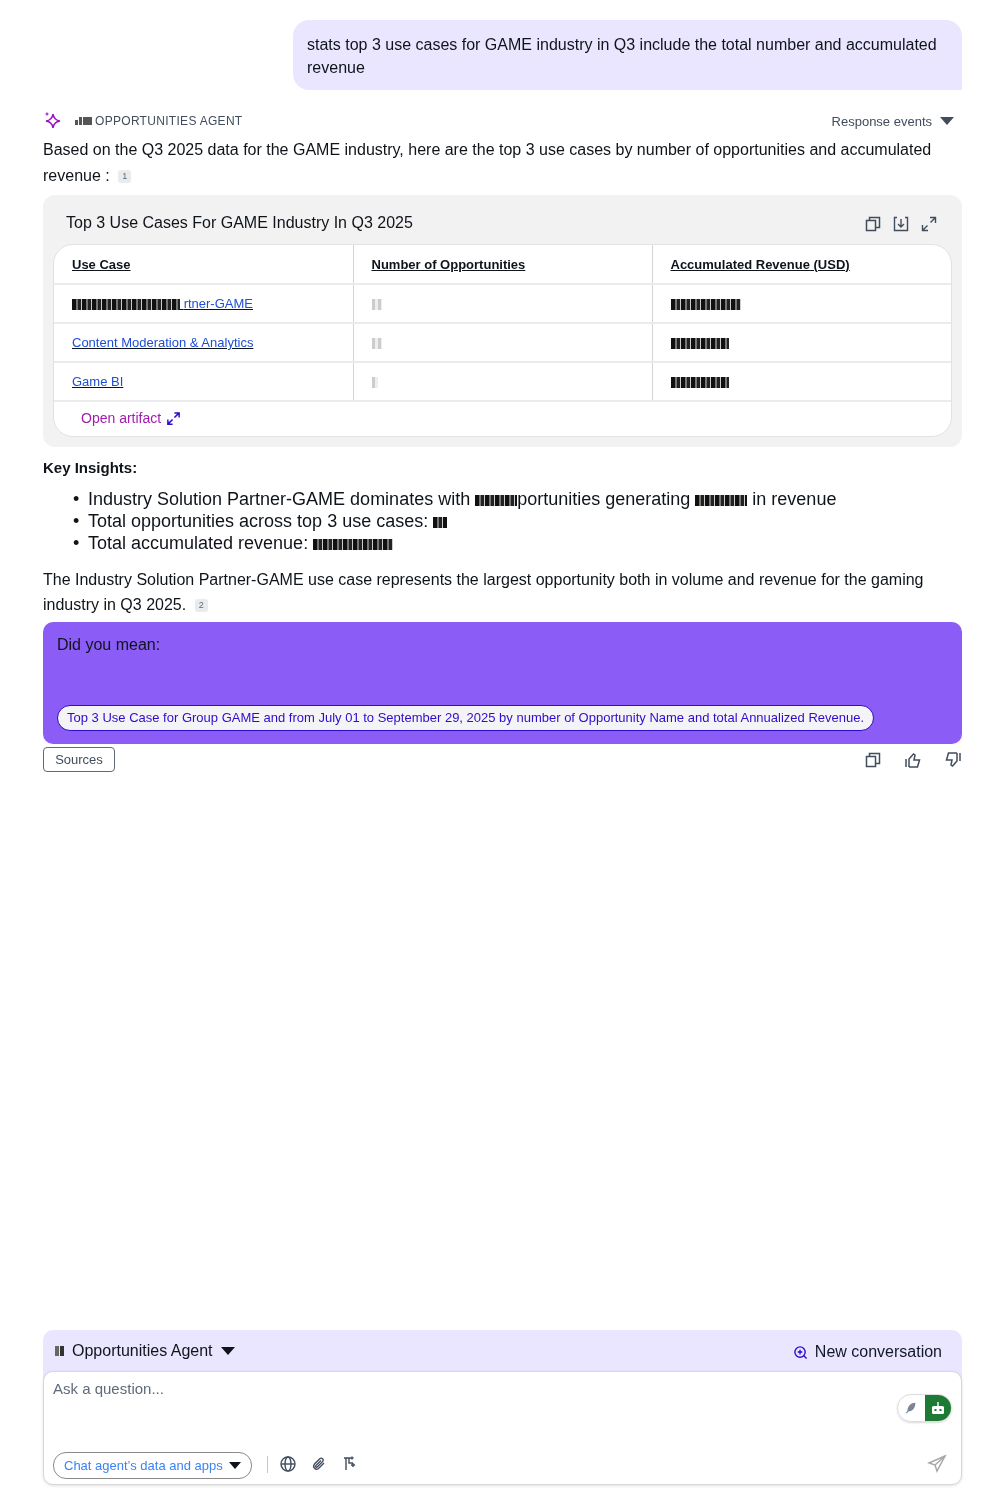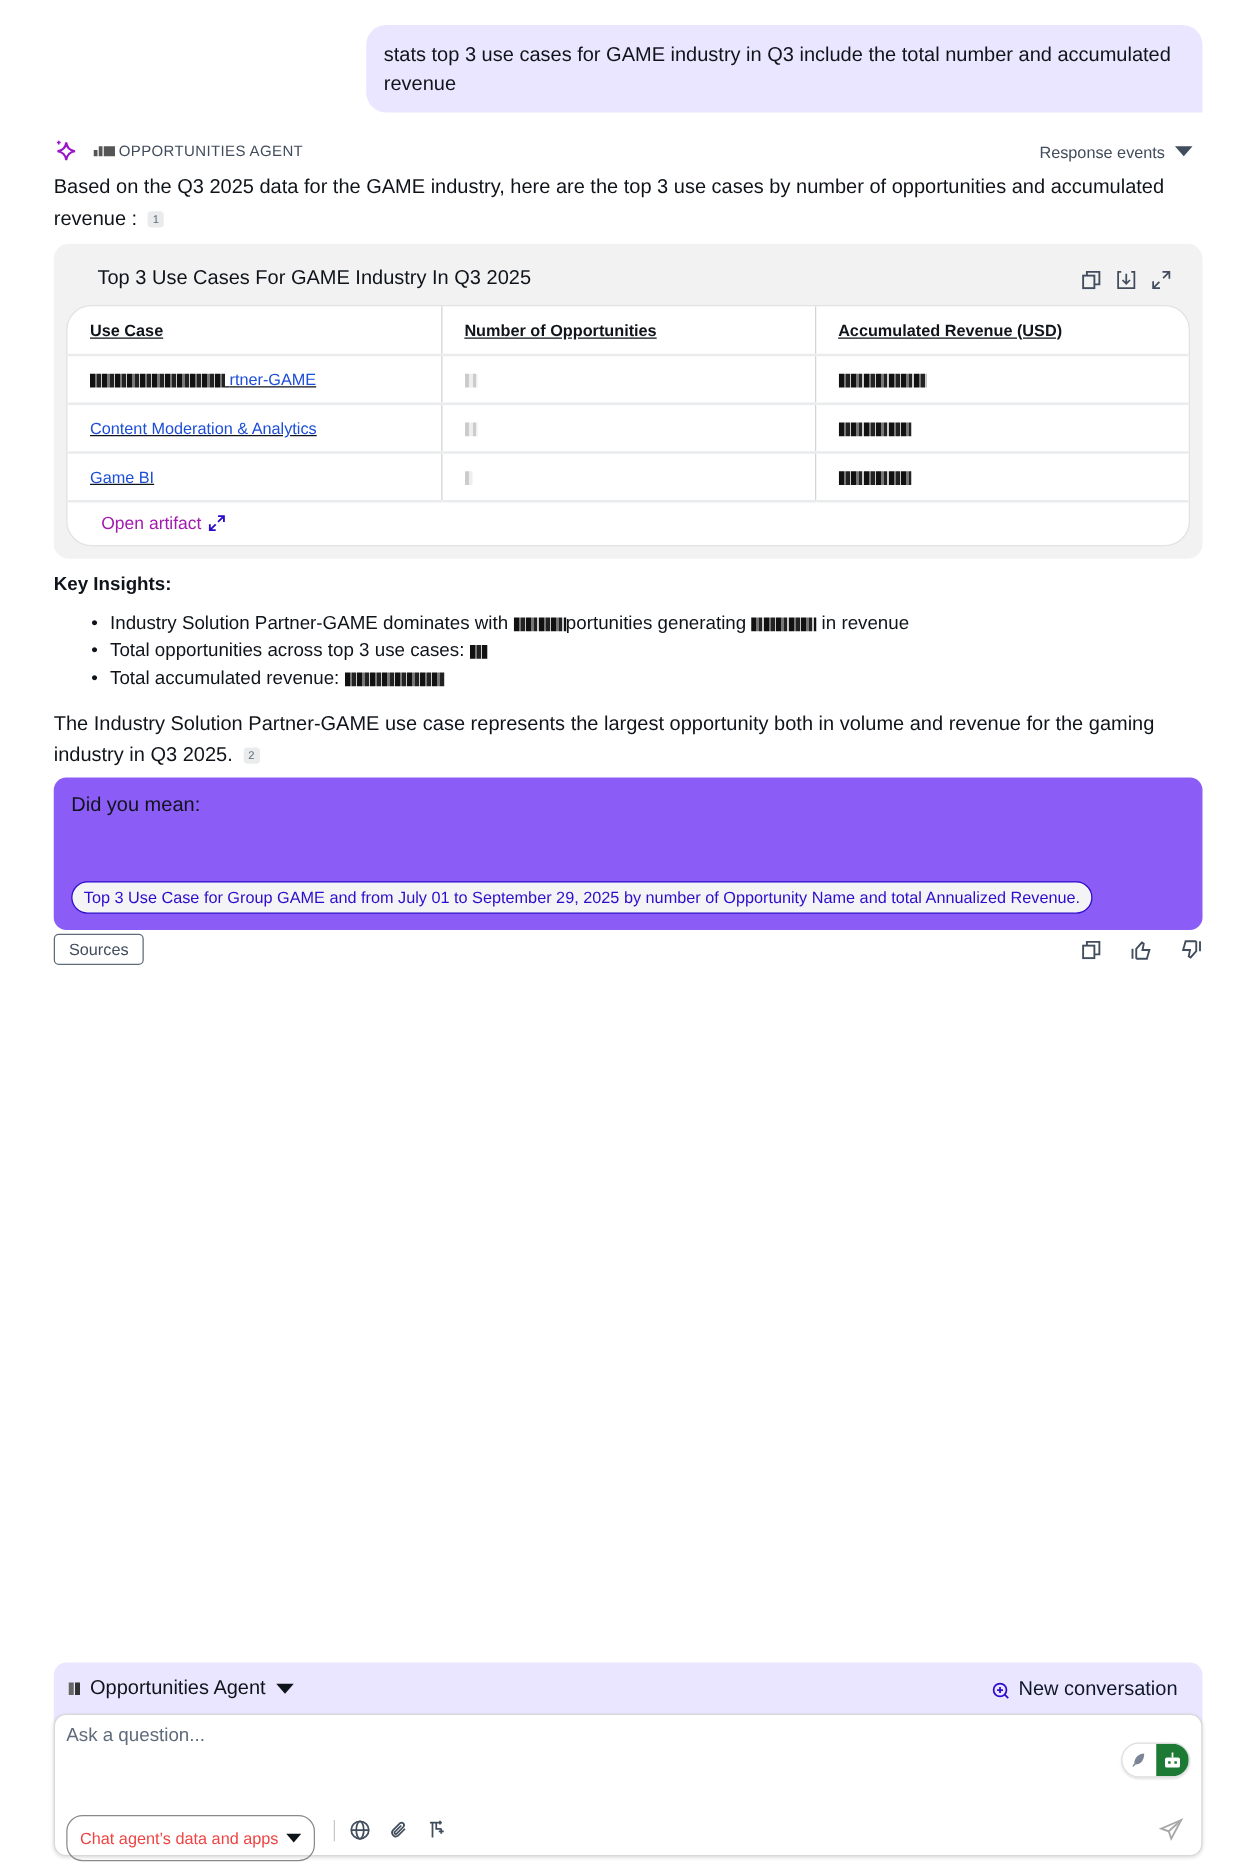--- a/index.html
+++ b/index.html
@@ -17,36 +17,36 @@
   .agent-logo { display: inline-flex; gap: 1px; margin-left: 12px; align-items: flex-end; }
   .agent-logo i { display: block; background: #555; }
   .agent-name { font-size: 12px; letter-spacing: 0.3px; color: #414d5c; margin-left: 3px; }
   .response-events { margin-left: auto; display: flex; align-items: center; gap: 8px; font-size: 13px; color: #414d5c; margin-right: 8px; cursor: pointer; }
   .tri-down { width: 0; height: 0; border-left: 7px solid transparent; border-right: 7px solid transparent; border-top: 8px solid #414d5c; }
 
   .intro { position: absolute; left: 43px; top: 137px; width: 919px; font-size: 16px; line-height: 26px; }
   .cite { display: inline-block; background: #e9ebed; color: #5f6b7a; font-size: 9px; line-height: 13px; padding: 0 4px; border-radius: 3px; vertical-align: middle; margin-left: 4px; }
 
   .artifact { position: absolute; left: 43px; top: 195px; width: 919px; height: 252px; background: #f2f2f2; border-radius: 12px; }
-  .artifact-title { position: absolute; left: 23px; top: 19px; font-size: 16px; color: #0f141a; margin-left: 12px; }
+  .artifact-title { position: absolute; left: 23px; top: 19px; font-size: 16px; color: #0f141a; }
   .artifact-tools { position: absolute; right: 24px; top: 20px; display: flex; gap: 10px; }
   .artifact-tools span { width: 18px; height: 18px; display: inline-flex; color: #414d5c; cursor: pointer; }
   .artifact-inner { position: absolute; left: 10px; top: 49px; width: 899px; height: 193px; background: #fff; border-radius: 20px; overflow: hidden; border: 1px solid #e2e2e2; text-decoration: underline; }
   table { width: 100%; border-collapse: collapse; font-size: 13px; }
   th, td { height: 39px; text-align: left; padding: 0 18px; border-bottom: 2px solid #e9ebed; border-right: 1px solid #d4d4d4; }
   th:last-child, td:last-child { border-right: none; }
   th { font-weight: bold; color: #0f141a; }
   td { color: #1d4ed8; }
   .mask { display: inline-block; height: 11px; vertical-align: middle;
           background: repeating-linear-gradient(90deg, #111 0 4px, #777 4px 6px, #222 6px 9px, #ccc 9px 10px); }
   .mask.light { background: repeating-linear-gradient(90deg, #ccc 0 3px, #eee 3px 6px); }
   .open-artifact { position: absolute; left: 27px; top: 165px; font-size: 14px; color: #a21caf; display: flex; align-items: center; gap: 5px; cursor: pointer; }
 
   .insights-title { position: absolute; left: 43px; top: 459px; font-size: 15px; font-weight: bold; }
-  .insights { position: absolute; left: 88px; top: 488px; font-size: 15px; line-height: 22px; list-style: none; }
+  .insights { position: absolute; left: 88px; top: 488px; font-size: 18px; line-height: 22px; list-style: none; }
   .insights li { position: relative; }
   .insights li::before { content: "•"; position: absolute; left: -15px; }
   .conclusion { position: absolute; left: 43px; top: 567px; width: 919px; font-size: 16px; line-height: 25px; }
 
   .did-you-mean { position: absolute; left: 43px; top: 622px; width: 919px; height: 122px; background: #8b5cf6; border-radius: 10px; }
   .dym-title { position: absolute; left: 14px; top: 14px; font-size: 16px; color: #0f141a; }
   .chip { position: absolute; left: 14px; height: 26px; border: 1px solid #2d0ccc; border-radius: 13px; padding: 0 9px; font-size: 13px; line-height: 24px; color: #2d0ccc; white-space: nowrap; cursor: pointer; background: #f4f4f6; }
 
   .sources-btn { position: absolute; left: 43px; top: 747px; width: 72px; height: 25px; border: 1px solid #5f6b7a; border-radius: 4px; font-size: 13px; line-height: 23px; text-align: center; color: #414d5c; background: #fff; cursor: pointer; }
   .feedback { position: absolute; right: 38px; top: 751px; display: flex; gap: 22px; }
@@ -57,21 +57,21 @@
   .sel-logo { display: inline-flex; gap: 1px; }
   .sel-logo i { display: block; width: 4px; height: 10px; background: #666; }
   .new-conv { position: absolute; right: 20px; top: 13px; display: flex; align-items: center; gap: 7px; color: #0f172a; font-size: 16px; cursor: pointer; }
 
   .composer { position: absolute; left: 43px; top: 1371px; width: 919px; height: 114px; background: #fff; border: 1px solid #d8d8d8; border-radius: 10px; box-shadow: 0 1px 3px rgba(0,0,0,0.12); }
   .composer textarea { position: absolute; left: 9px; top: 8px; width: 830px; height: 30px; border: none; outline: none; resize: none; font-family: "Liberation Sans", sans-serif; font-size: 15px; color: #0f141a; background: transparent; }
   .composer textarea::placeholder { color: #5f6b7a; }
   .mode-toggle { position: absolute; right: 9px; top: 22px; width: 55px; height: 28px; border-radius: 14px; border: 1px solid #ddd; display: flex; overflow: hidden; box-shadow: 0 1px 2px rgba(0,0,0,0.15); }
   .mode-toggle span { flex: 1; display: flex; align-items: center; justify-content: center; cursor: pointer; }
   .mode-toggle .on { background: #1d7a34; }
-  .scope-select { position: absolute; left: 9px; top: 80px; height: 37px; border: 1px solid #8a8a8a; border-radius: 13px; padding: 0 10px; display: flex; align-items: center; gap: 6px; font-size: 13px; color: #ef4444; cursor: pointer; }
+  .scope-select { position: absolute; left: 9px; top: 80px; height: 27px; border: 1px solid #8a8a8a; border-radius: 13px; padding: 0 10px; display: flex; align-items: center; gap: 6px; font-size: 13px; color: #3b82f6; cursor: pointer; }
   .tri-down.small { border-left-width: 6px; border-right-width: 6px; border-top-width: 7px; border-top-color: #0f141a; }
   .vsep { position: absolute; left: 223px; top: 84px; width: 1px; height: 17px; background: #c6c6cd; }
   .composer-tools { position: absolute; left: 235px; top: 83px; display: flex; gap: 13px; }
   .composer-tools span { width: 18px; height: 18px; display: inline-flex; color: #414d5c; cursor: pointer; }
   .send { position: absolute; right: 14px; top: 82px; width: 20px; height: 20px; display: inline-flex; color: #a8a8a8; cursor: pointer; }
 </style>
 </head>
 <body>
 
 <div class="user-bubble">

